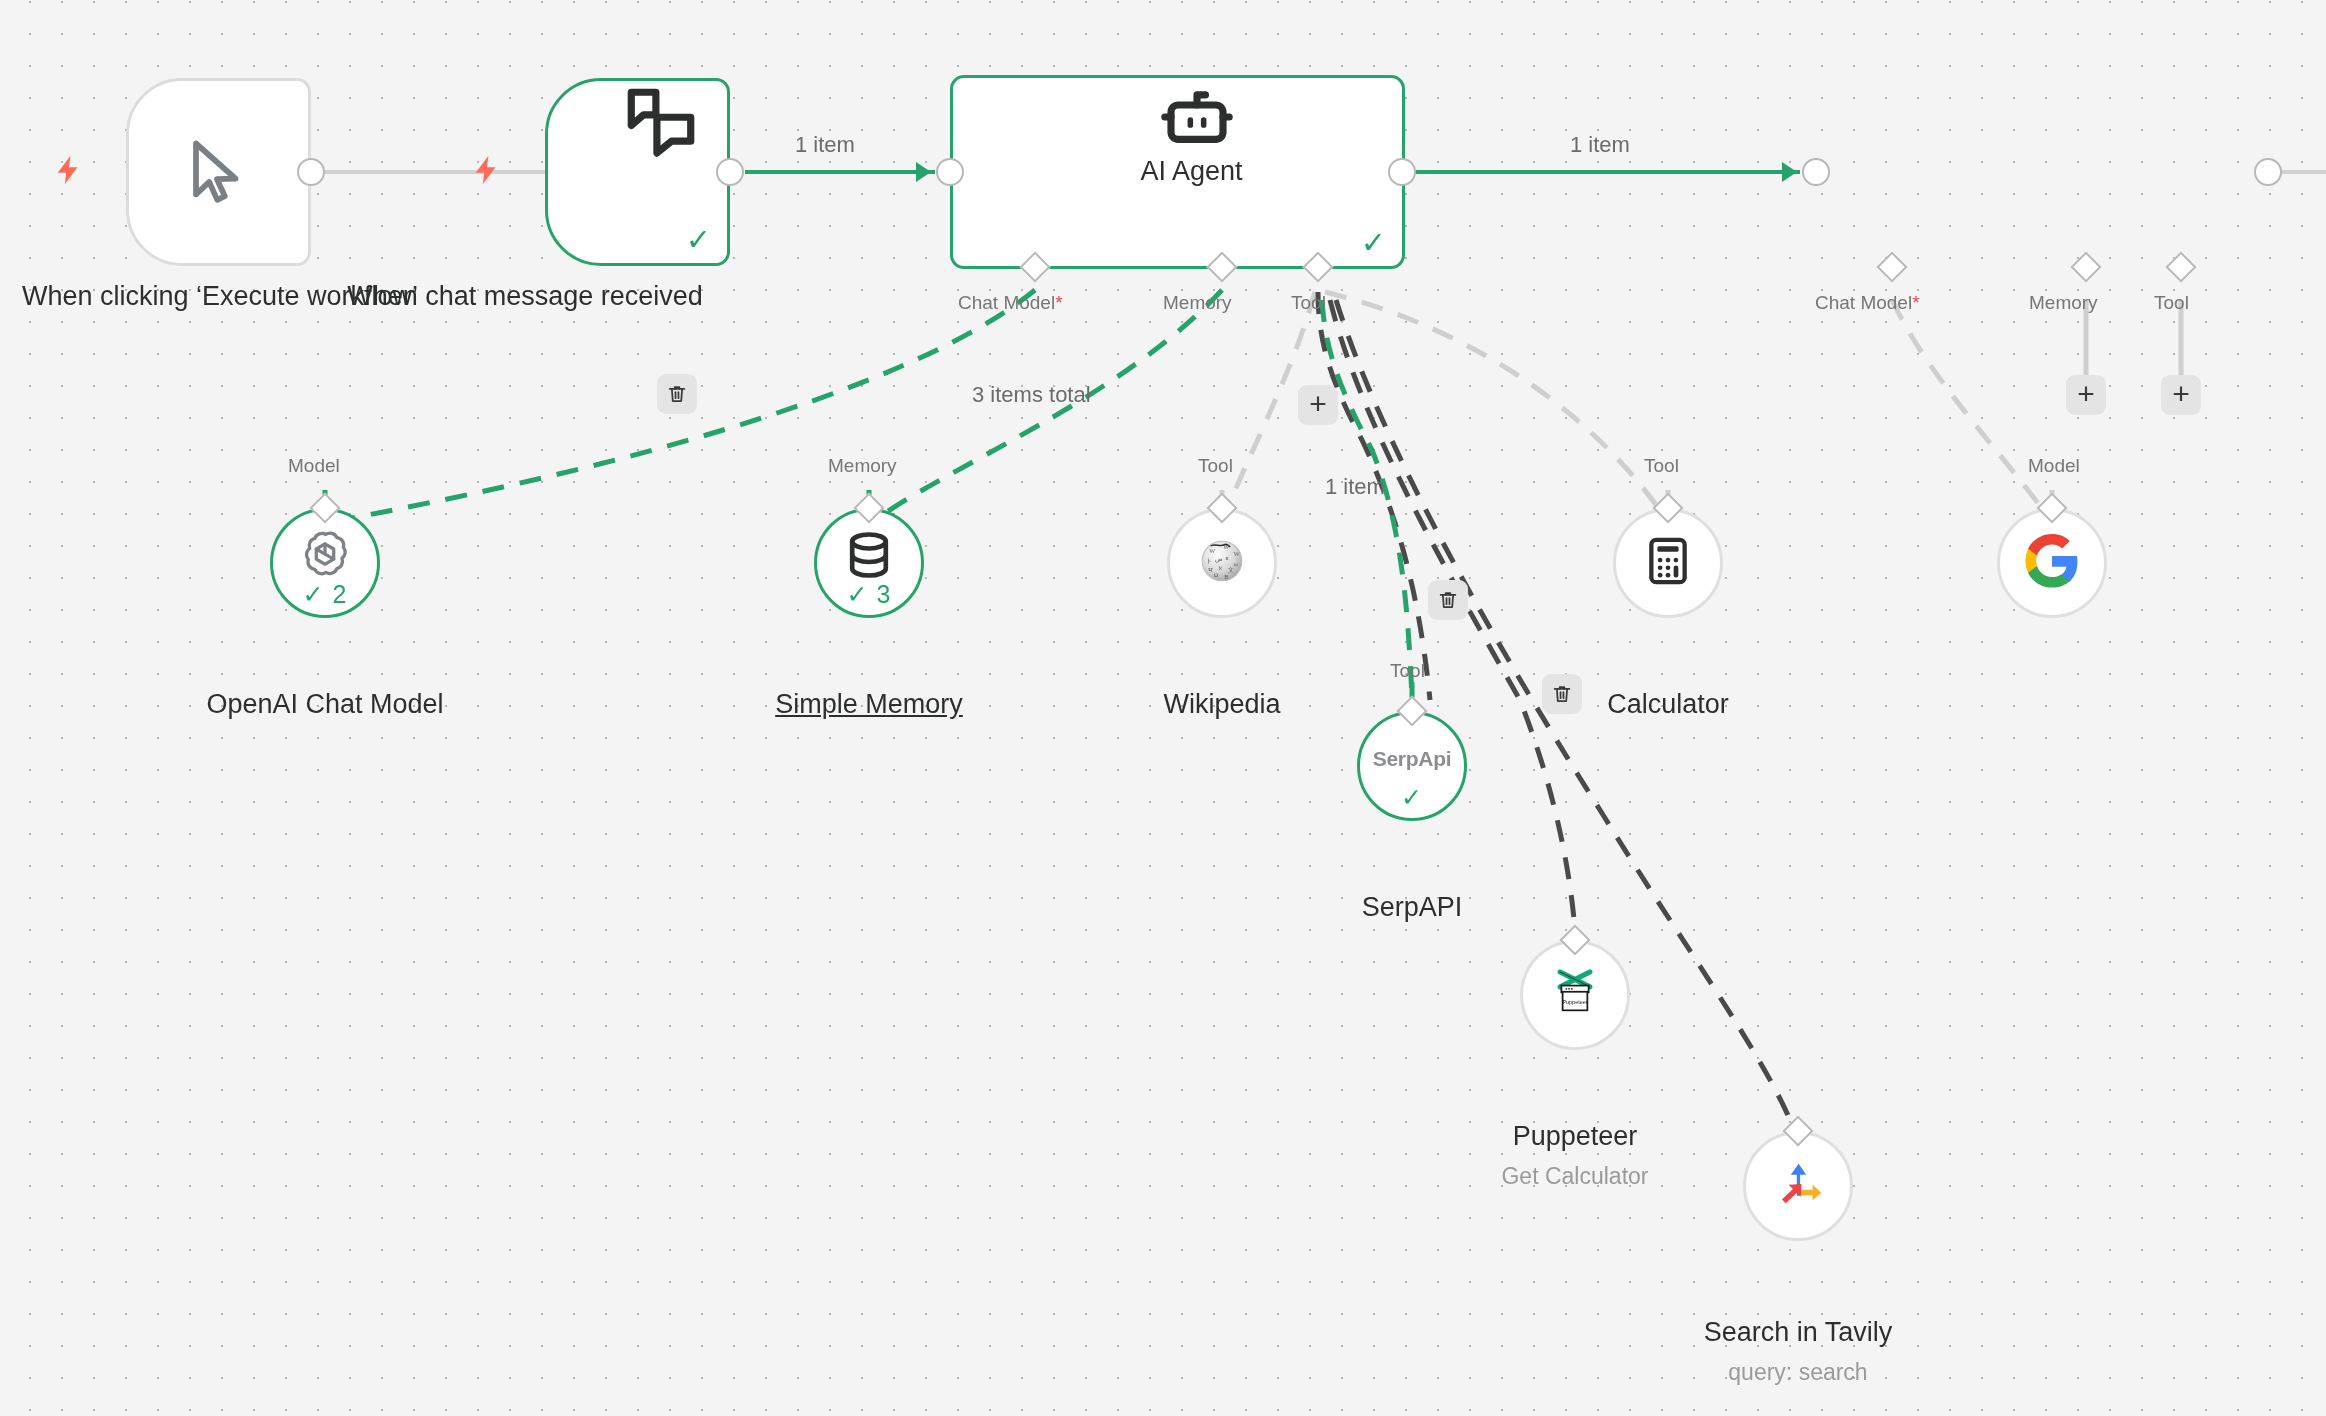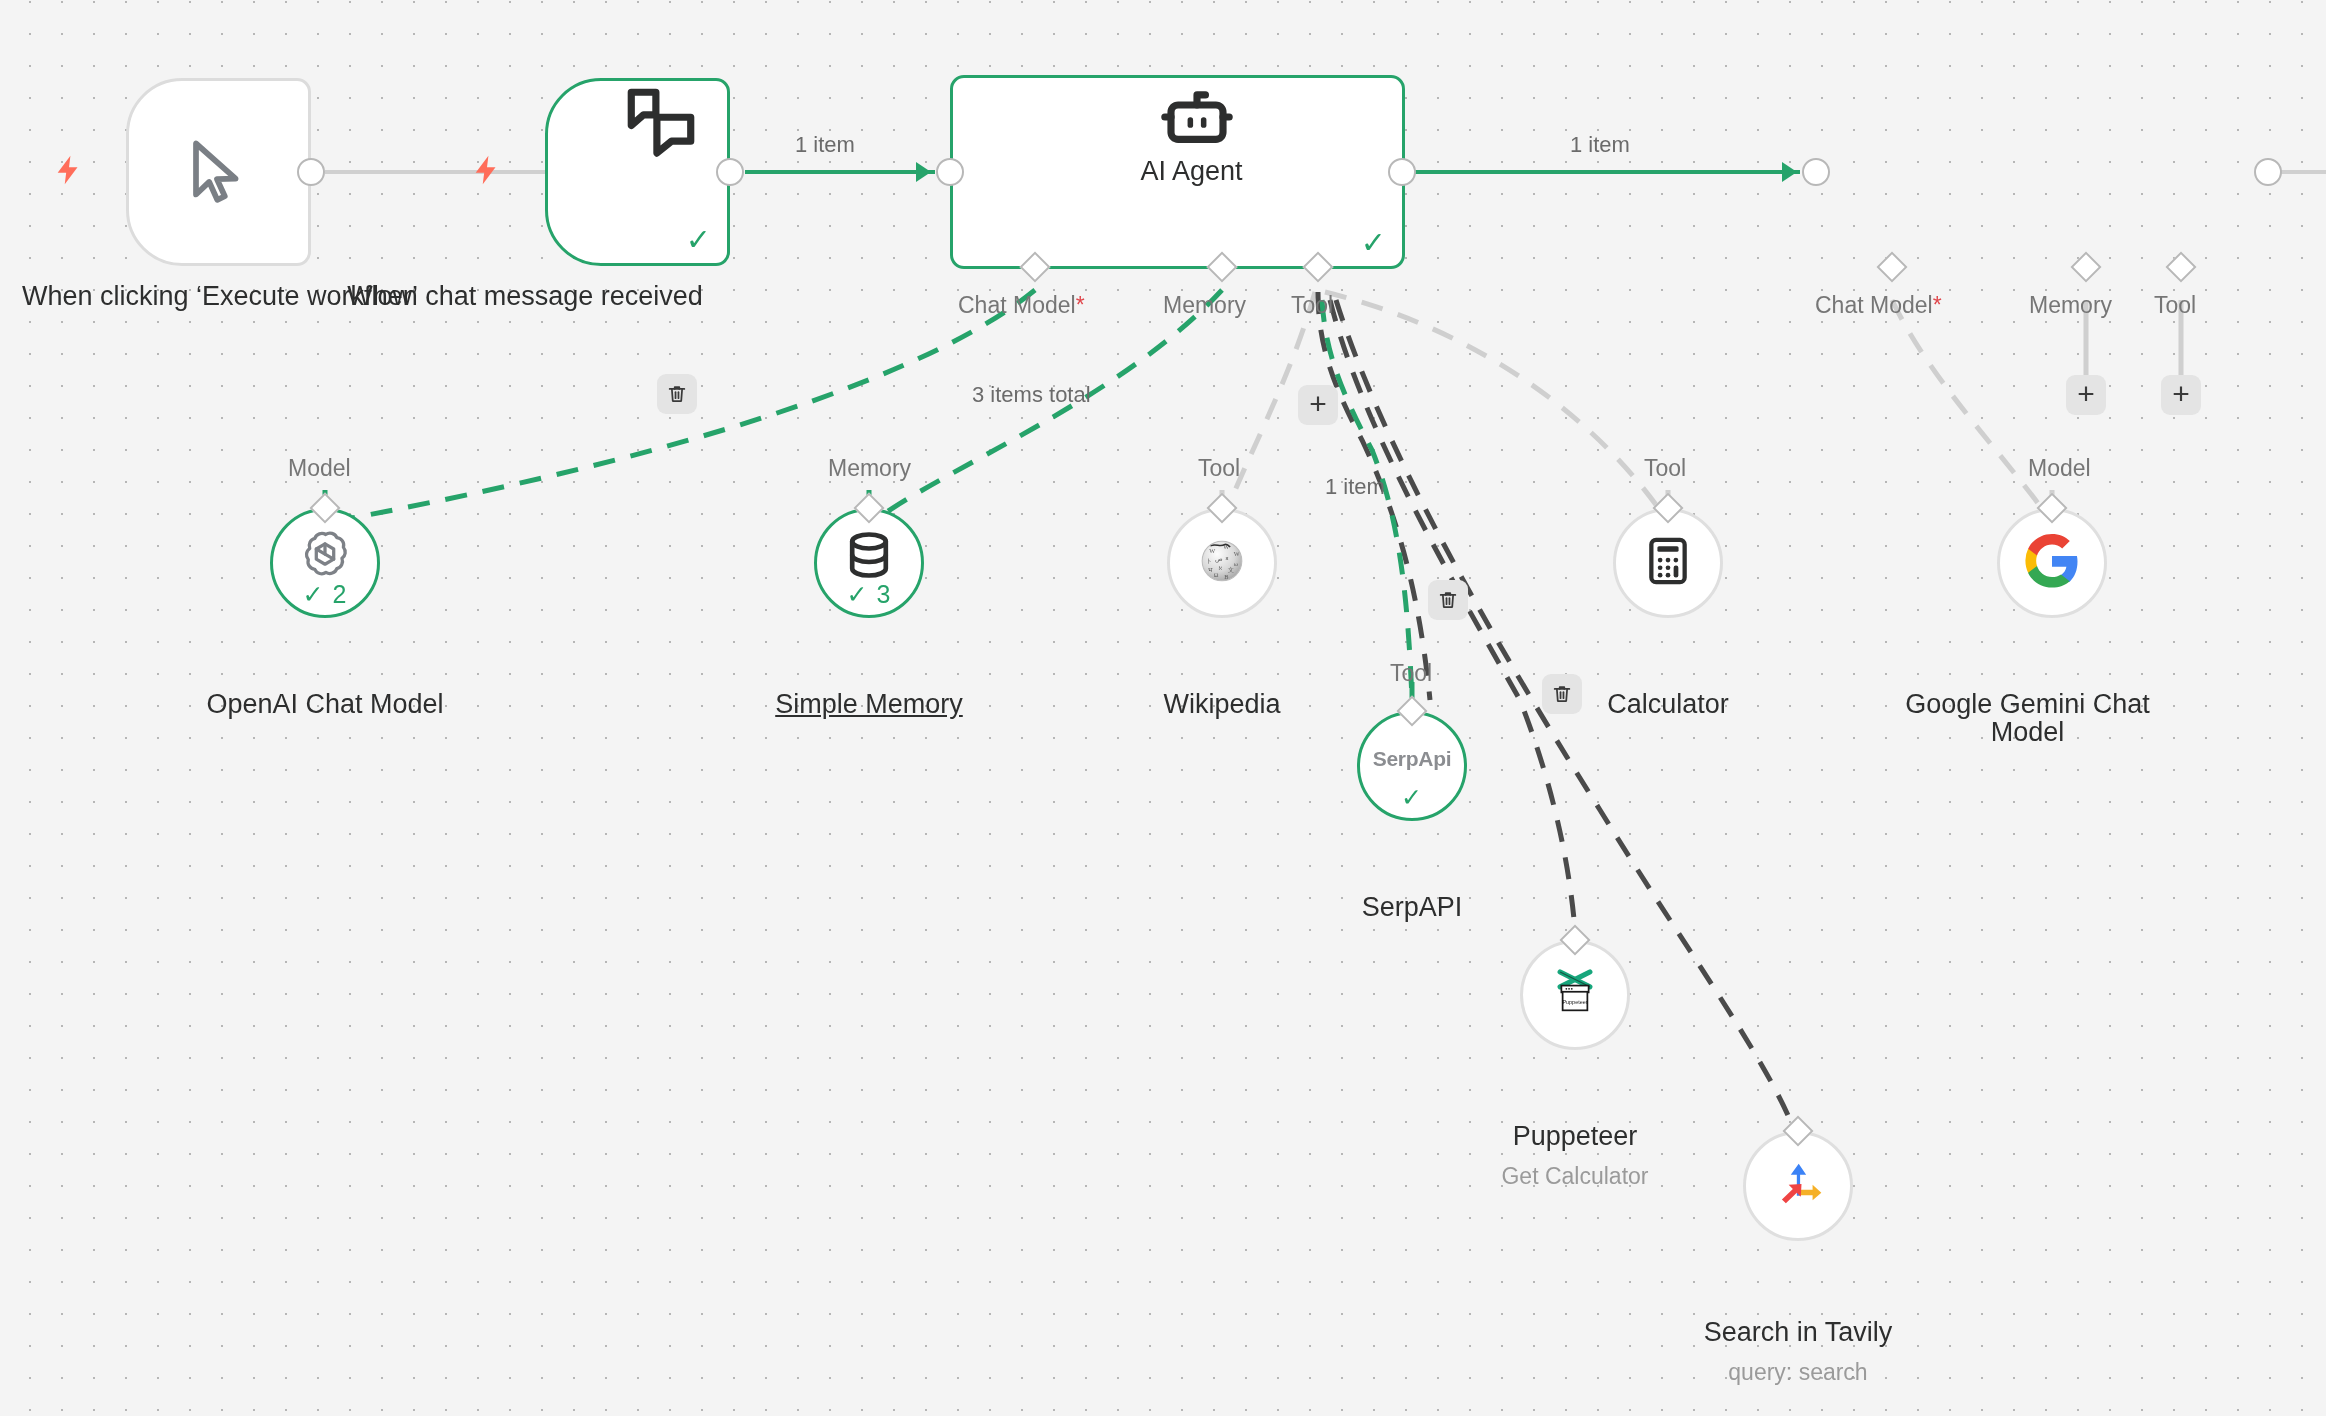--- a/index.html
+++ b/index.html
@@ -122,21 +122,21 @@
   }
   .node-sublabel {
     position: absolute;
     text-align: center;
     font-size: 23px;
     color: #9a9a9a;
     z-index: 6;
   }
   .port-label {
     position: absolute;
-    font-size: 23px;
+    font-size: 19px;
     color: #767676;
     white-space: nowrap;
     z-index: 6;
   }
   .port-label .req { color: #e0474c; }
   .edge-label {
     position: absolute;
     font-size: 22px;
     color: #6b6b6b;
     white-space: nowrap;
@@ -401,21 +401,20 @@
   <div class="circle-node" style="left:1997px; top:508px;">
     <div>
       <svg width="58" height="58" viewBox="0 0 48 48">
         <path fill="#4285F4" d="M45.1 24.5c0-1.6-.15-3.2-.44-4.7H24v8.9h11.9c-.5 2.8-2.05 5.2-4.4 6.8v5.6h7.1c4.2-3.85 6.5-9.5 6.5-16.6z"></path>
         <path fill="#34A853" d="M24 46c5.9 0 10.9-1.95 14.6-5.3l-7.1-5.6c-2 1.35-4.55 2.15-7.5 2.15-5.75 0-10.65-3.9-12.4-9.15H4.25v5.75C7.95 41.2 15.35 46 24 46z"></path>
         <path fill="#FBBC05" d="M11.6 28.1c-.45-1.35-.7-2.8-.7-4.3s.25-2.95.7-4.3V13.8H4.25A22 22 0 0 0 2 23.8c0 3.55.85 6.9 2.25 9.95l7.35-5.65z"></path>
         <path fill="#EA4335" d="M24 10.35c3.25 0 6.15 1.1 8.45 3.3l6.3-6.3C34.9 3.8 29.9 1.6 24 1.6 15.35 1.6 7.95 6.4 4.25 13.8l7.35 5.7C13.35 14.25 18.25 10.35 24 10.35z"></path>
       </svg>
     </div>
   </div>
-  <div class="node-label" style="left:1875px; top:690px; width:305px;">Google Gemini Chat Model</div>
 
   <div class="port-label" style="left:1390px; top:660px;">Tool</div>
   <div class="diamond" style="left:1401px; top:700px;"></div>
   <div class="circle-node active" style="left:1357px; top:711px;">
     <div style="margin-top:-14px; font-size:21px; font-weight:bold; color:#8b8d91; letter-spacing:-0.3px;">
       <span>SerpApi</span>
     </div>
     <span class="circle-badge">✓</span>
   </div>
   <div class="node-label" style="left:1312px; top:893px; width:200px;">SerpAPI</div>

